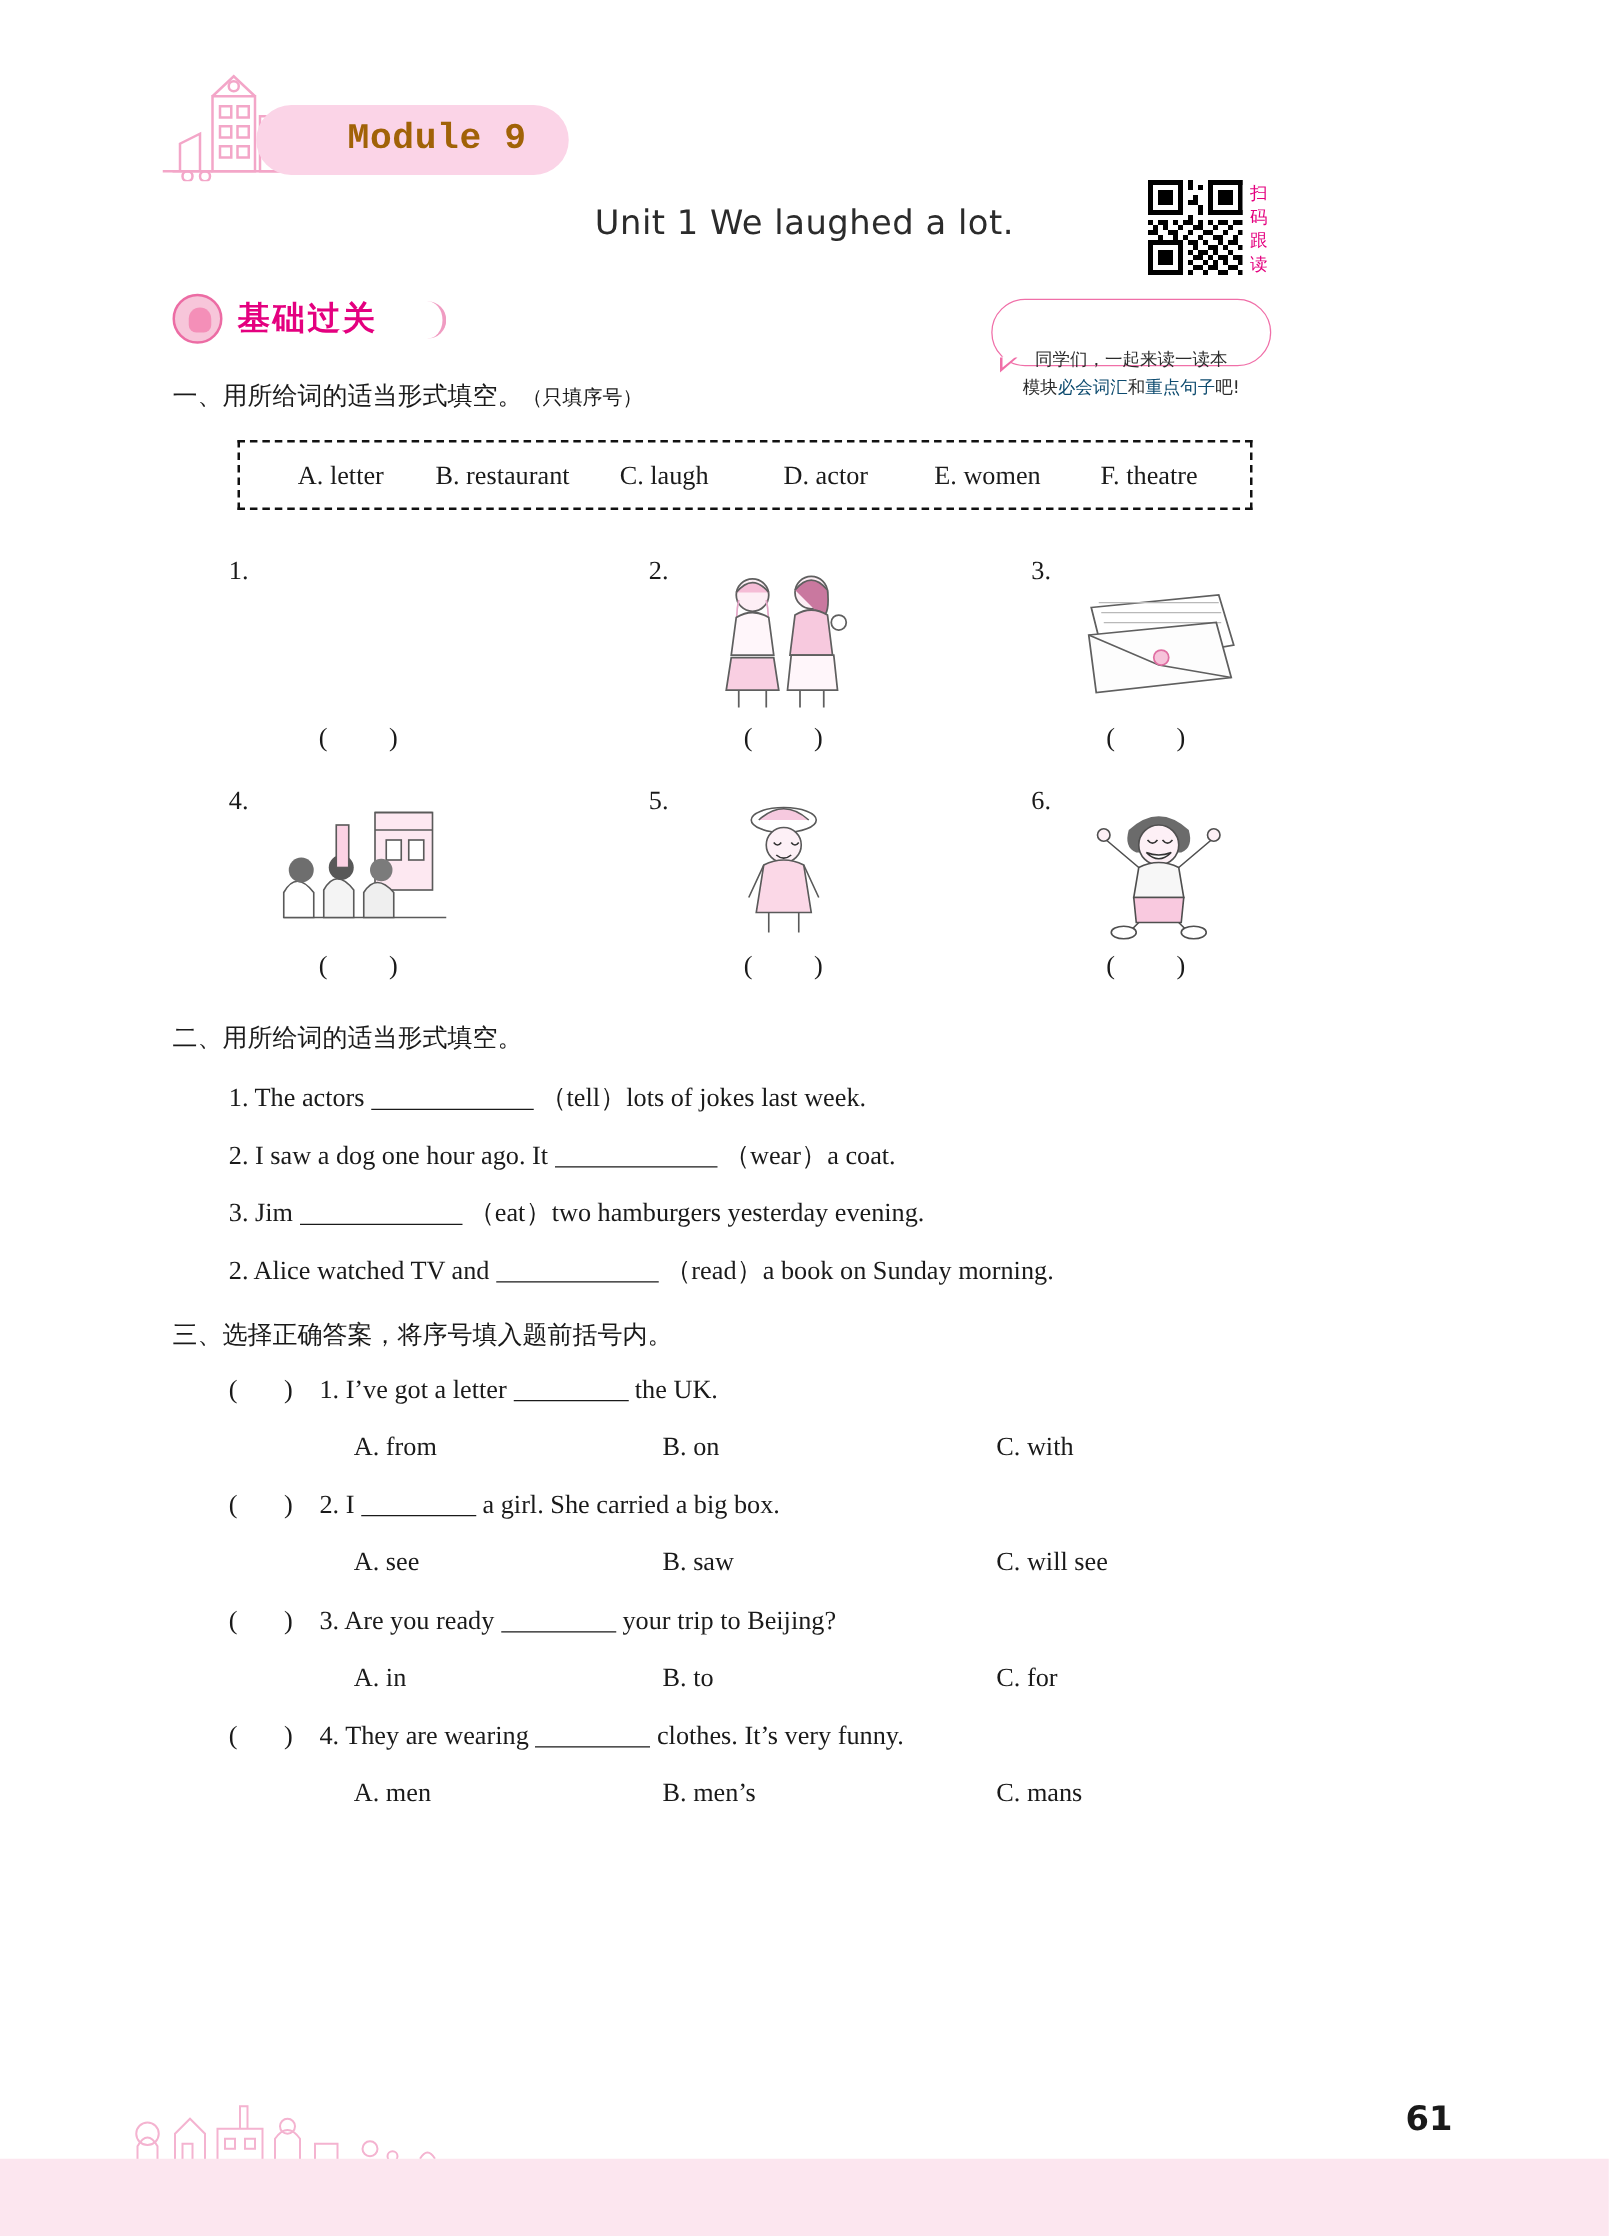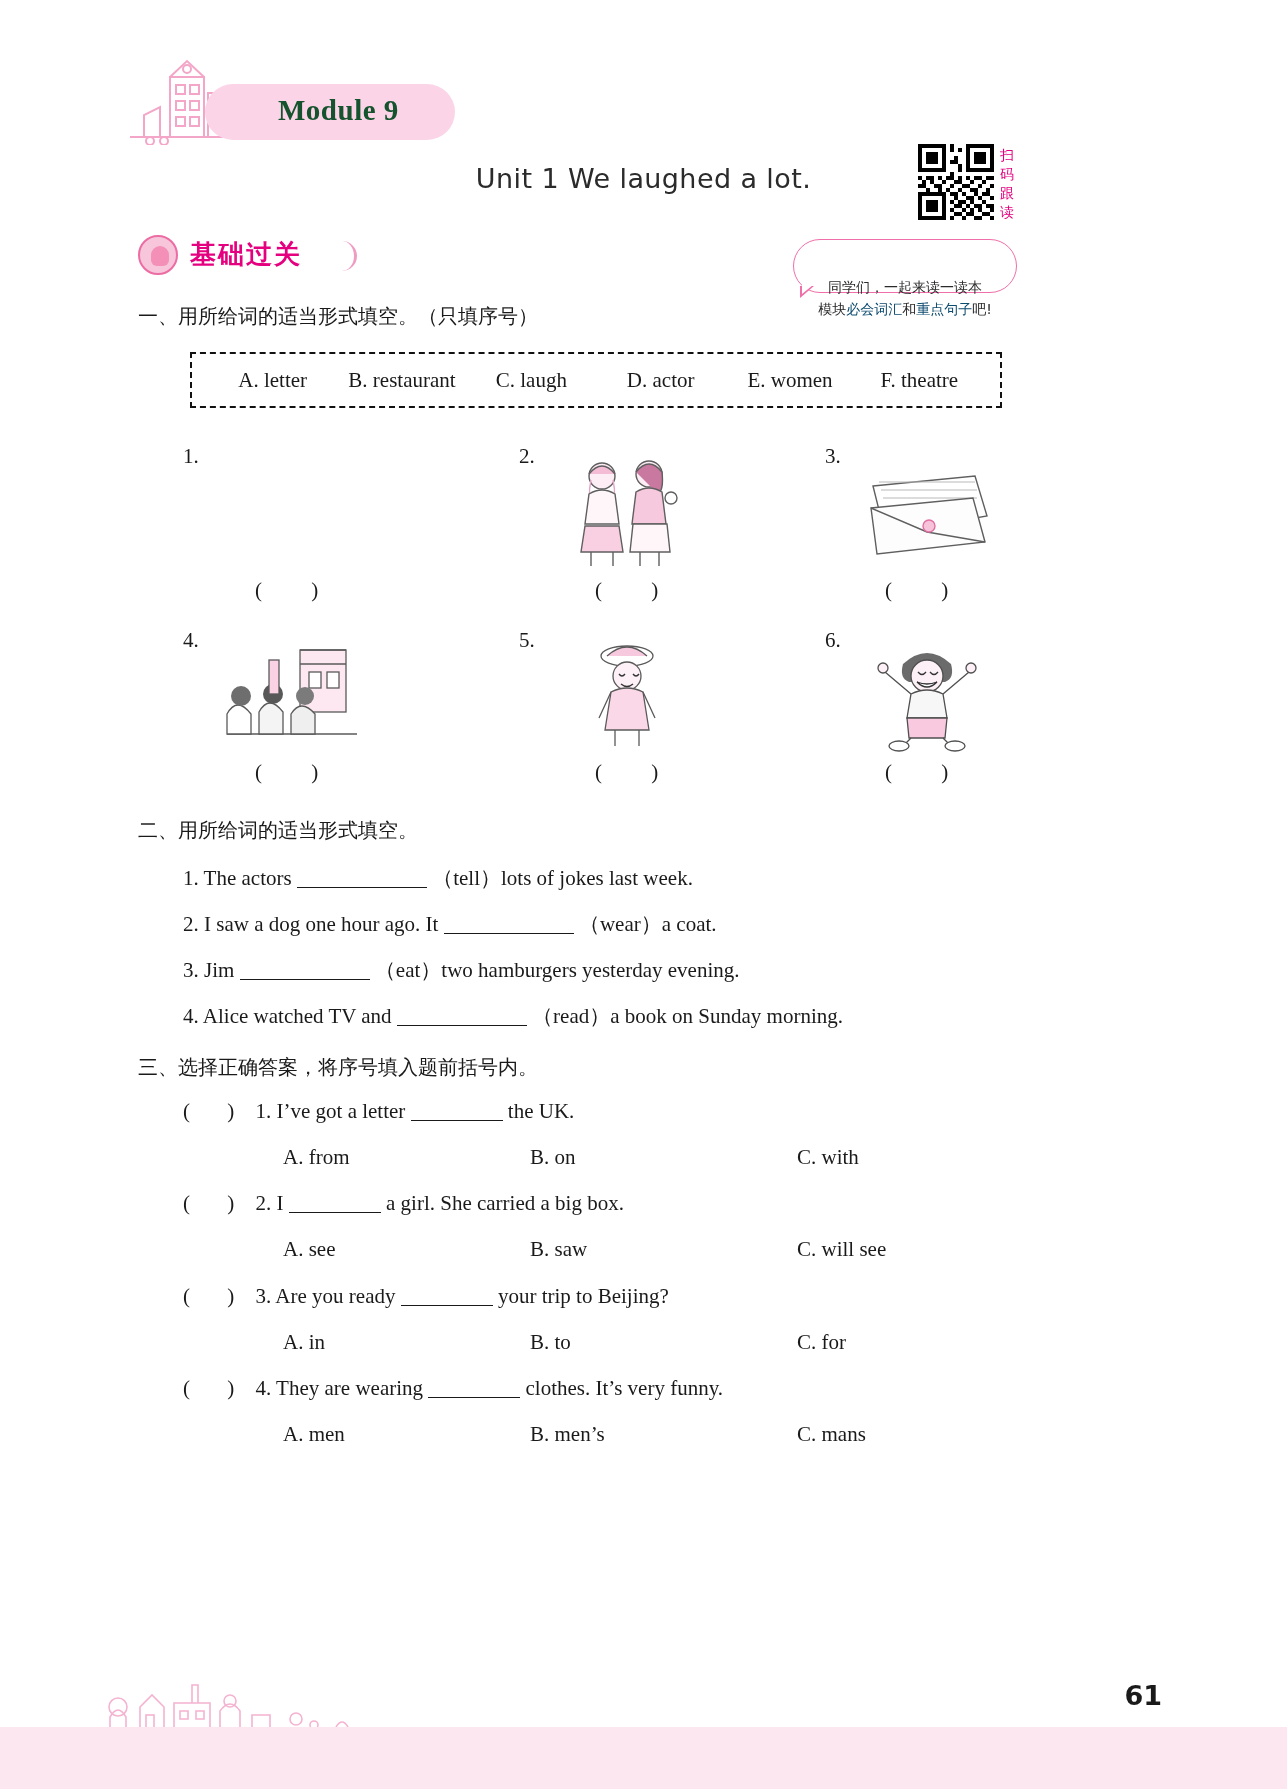--- a/index.html
+++ b/index.html
@@ -39,24 +39,24 @@
     width: 250px;
     height: 56px;
     background: #fbd4e7;
     border-radius: 28px;
   }
   .module-banner-text {
     position: absolute;
     left: 278px;
     top: 94px;
     width: 200px;
-    font-family: Liberation Serif, serif;
+    font-family: Liberation Mono, monospace;
     font-size: 29px;
     font-weight: bold;
-    color: #14532d;
+    color: #a16207;
     letter-spacing: 0.5px;
   }
 
   
   .unit-title {
     position: absolute;
     left: 0;
     top: 163px;
     width: 1287px;
     text-align: center;
@@ -179,21 +179,21 @@
 
   
   .q-head {
     position: absolute;
     font-family: "DejaVu Sans", sans-serif;
     font-size: 20px;
     color: #1a1a1a;
     white-space: nowrap;
   }
   .q-head .small {
-    font-size: 20px;
+    font-size: 16px;
   }
   .body-text {
     position: absolute;
     font-family: "Liberation Serif", serif;
     font-size: 21px;
     color: #1a1a1a;
     white-space: nowrap;
   }
 
   
@@ -534,21 +534,21 @@
     <span>（wear）a coat.</span>
   </div>
 
   <div class="body-text" style="left:183px; top:956px;">
     <span>3. Jim</span>
     <span class="blank-line" style="width:130px;"></span>
     <span>（eat）two hamburgers yesterday evening.</span>
   </div>
 
   <div class="body-text" style="left:183px; top:1002px;">
-    <span>4. Alice watched TV and</span>
+    <span>2. Alice watched TV and</span>
     <span class="blank-line" style="width:130px;"></span>
     <span>（read）a book on Sunday morning.</span>
   </div>
 
   <div class="q-head" style="left:138px; top:1054px;">三、选择正确答案，将序号填入题前括号内。</div>
 
   <div class="body-text" style="left:183px; top:1099px;">
     <span style="letter-spacing:16px;">(        )</span>
     <span>1. I’ve got a letter</span>
     <span class="blank-line" style="width:92px;"></span>

